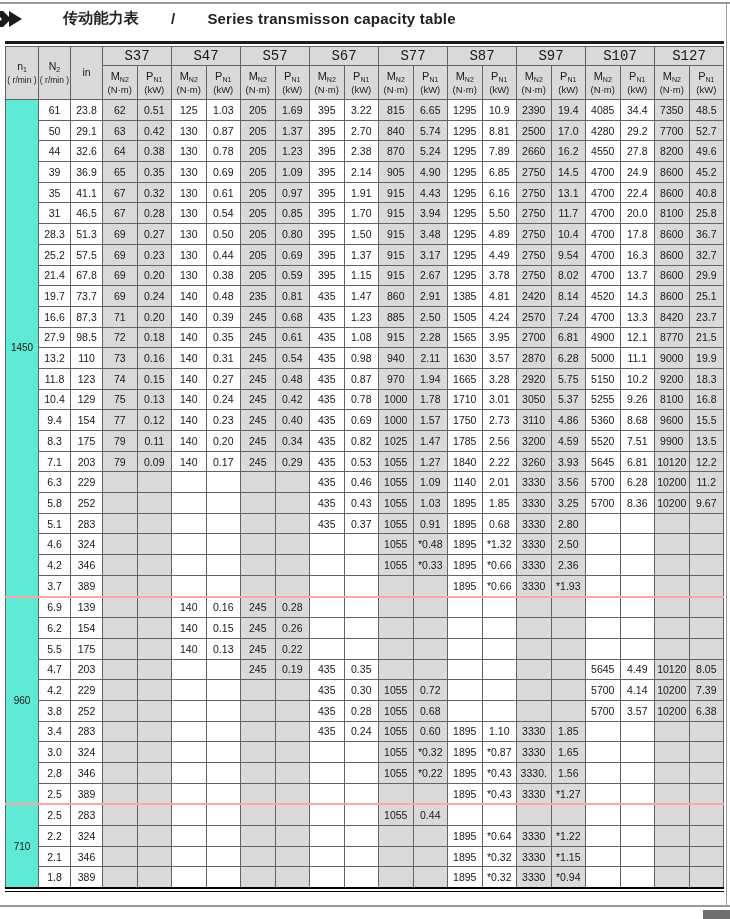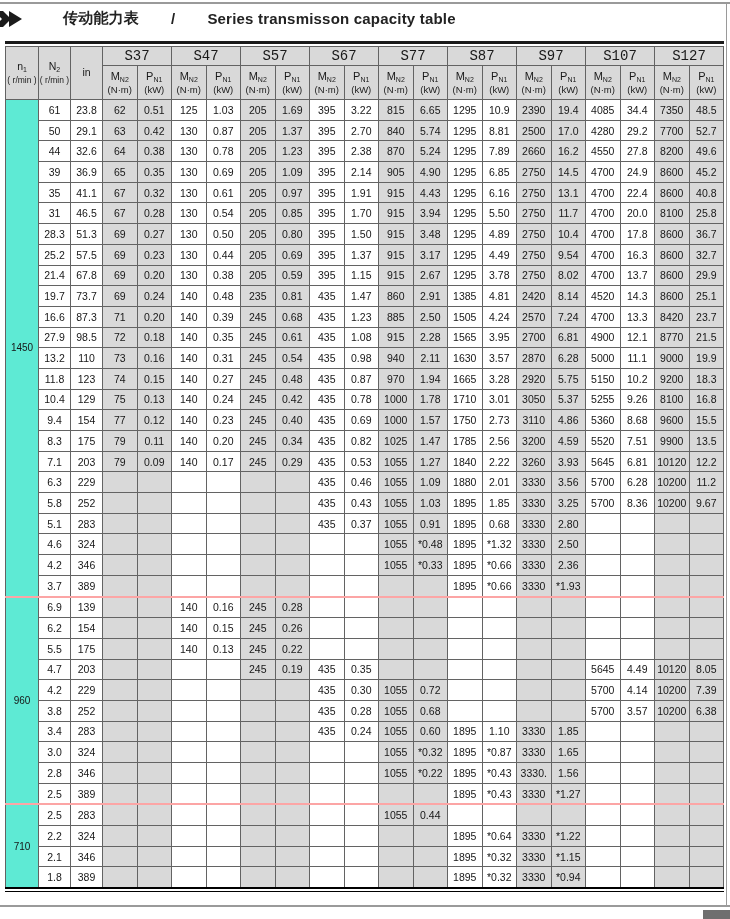--- a/index.html
+++ b/index.html
@@ -530,21 +530,21 @@
           <td class="shade"></td>
           <td class="shade"></td>
           <td></td>
           <td></td>
           <td class="shade"></td>
           <td class="shade"></td>
           <td>435</td>
           <td>0.46</td>
           <td class="shade">1055</td>
           <td class="shade">1.09</td>
-          <td>1880</td>
+          <td>1140</td>
           <td>2.01</td>
           <td class="shade">3330</td>
           <td class="shade">3.56</td>
           <td>5700</td>
           <td>6.28</td>
           <td class="shade">10200</td>
           <td class="shade">11.2</td>
         </tr>
         <tr>
           <td>5.8</td>

